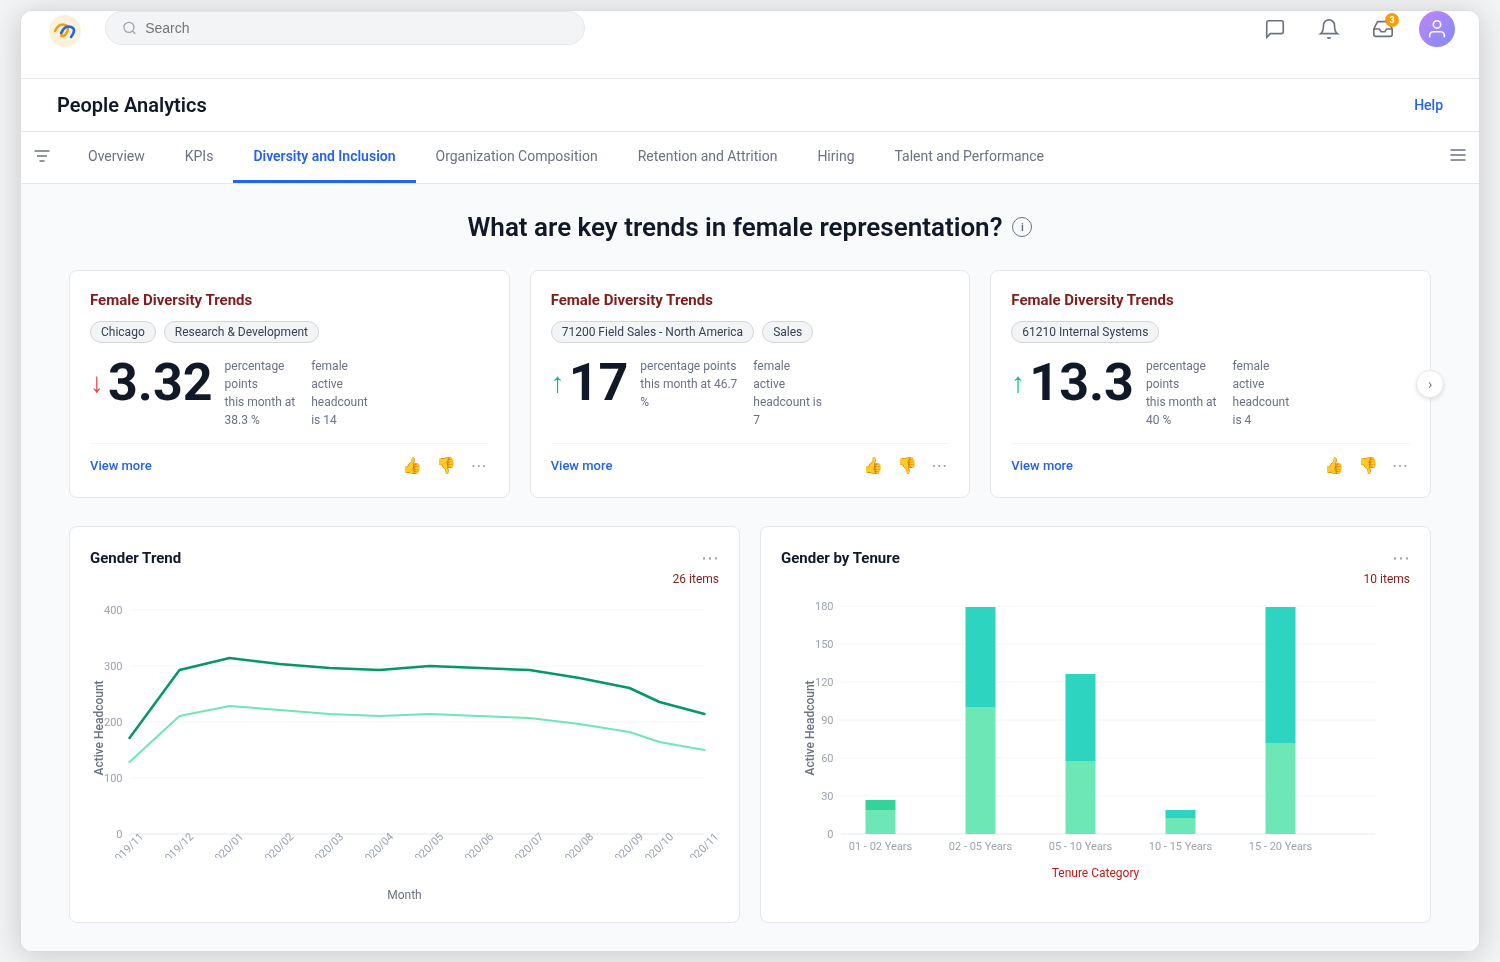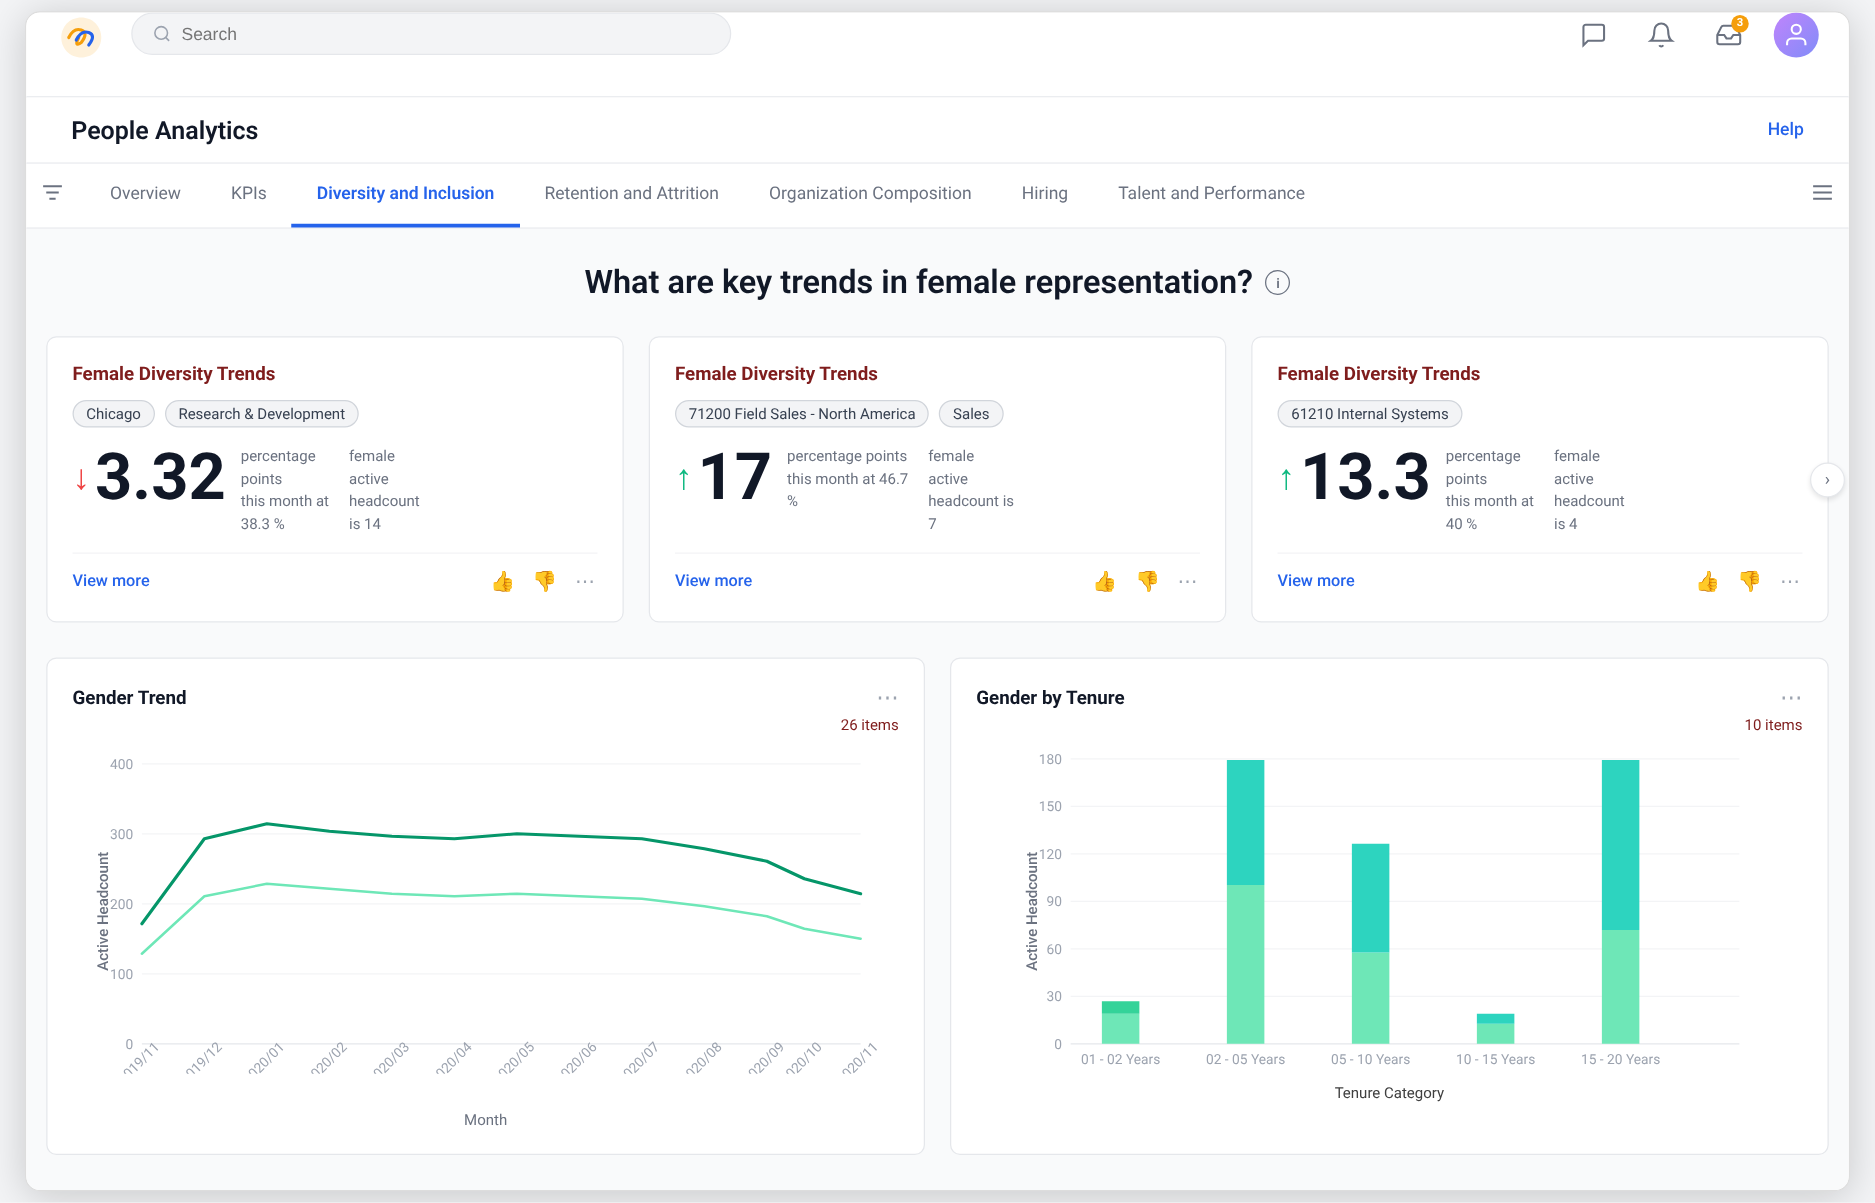--- a/index.html
+++ b/index.html
@@ -20,21 +20,21 @@
     .page-title { font-size: 20px; font-weight: 600; color: #111827; }
     .help-link { margin-left: auto; color: #2563eb; font-size: 14px; font-weight: 500; cursor: pointer; text-decoration: none; }
     
     .nav-area { display: flex; align-items: center; padding: 0 11px; border-bottom: 1px solid #e5e7eb; background: #fff; }
     .filter-icon { color: #6b7280; margin-right: 16px; font-size: 18px; cursor: pointer; flex-shrink: 0; }
     .tabs { display: flex; gap: 0; flex: 1; }
     .tab { padding: 16px 20px; font-size: 14px; color: #6b7280; cursor: pointer; border-bottom: 3px solid transparent; white-space: nowrap; font-weight: 400; }
     .tab.active { color: #2563eb; border-bottom: 3px solid #2563eb; font-weight: 600; }
     .menu-icon { margin-left: auto; color: #6b7280; font-size: 20px; cursor: pointer; }
     
-    .main-content { padding: 28px 16px; background: #f9fafb; min-height: calc(920px - 170px); }
+    .main-content { padding: 28px 48px; background: #f9fafb; min-height: calc(920px - 170px); }
     
     .section-title { text-align: center; font-size: 26px; font-weight: 600; color: #111827; margin-bottom: 28px; display: flex; align-items: center; justify-content: center; gap: 10px; }
     .info-icon { width: 20px; height: 20px; border: 1.5px solid #6b7280; border-radius: 50%; display: inline-flex; align-items: center; justify-content: center; font-size: 11px; color: #6b7280; cursor: pointer; flex-shrink: 0; }
     
     .cards-row { display: flex; gap: 20px; margin-bottom: 28px; }
     .diversity-card { flex: 1; background: #fff; border: 1px solid #e5e7eb; border-radius: 8px; padding: 20px; position: relative; }
     .card-title { font-size: 15px; font-weight: 700; color: #7f1d1d; margin-bottom: 12px; }
     .tag-row { display: flex; gap: 8px; margin-bottom: 14px; flex-wrap: wrap; }
     .tag { background: #f3f4f6; border: 1px solid #d1d5db; border-radius: 12px; padding: 3px 10px; font-size: 12px; color: #374151; }
     .metric-row { display: flex; align-items: flex-start; gap: 12px; margin-bottom: 14px; }
@@ -119,22 +119,22 @@
       <svg width="20" height="20" viewBox="0 0 24 24" fill="none" stroke="currentColor" stroke-width="1.8">
           <line x1="3" y1="6" x2="21" y2="6"></line>
           <line x1="6" y1="12" x2="18" y2="12"></line>
           <line x1="9" y1="18" x2="15" y2="18"></line>
         </svg>
     </div>
     <div class="tabs">
       <div class="tab">Overview</div>
       <div class="tab">KPIs</div>
       <div class="tab active">Diversity and Inclusion</div>
+      <div class="tab">Organization Composition</div>
       <div class="tab">Retention and Attrition</div>
-      <div class="tab">Organization Composition</div>
       <div class="tab">Hiring</div>
       <div class="tab">Talent and Performance</div>
     </div>
     <div class="menu-icon">
       <svg width="20" height="20" viewBox="0 0 24 24" fill="none" stroke="currentColor" stroke-width="1.8">
           <line x1="3" y1="6" x2="21" y2="6"></line>
           <line x1="3" y1="12" x2="21" y2="12"></line>
           <line x1="3" y1="18" x2="21" y2="18"></line>
         </svg>
     </div>
@@ -346,17 +346,17 @@
 
             <text x="75" y="252" class="axis-label" text-anchor="middle">01 - 02 Years</text>
             <text x="175" y="252" class="axis-label" text-anchor="middle">02 - 05 Years</text>
             <text x="275" y="252" class="axis-label" text-anchor="middle">05 - 10 Years</text>
             <text x="375" y="252" class="axis-label" text-anchor="middle">10 - 15 Years</text>
             <text x="475" y="252" class="axis-label" text-anchor="middle">15 - 20 Years</text>
 
             <text x="8" y="130" class="axis-label-title" text-anchor="middle" transform="rotate(-90, 8, 130)">Active Headcount</text>
           </svg>
         </div>
-        <div style="text-align:center; font-size:12px; color:#404040; margin-top:8px;">Tenure Category</div>
+        <div style="text-align:center; font-size:12px; color:#b91c1c; margin-top:8px;">Tenure Category</div>
       </div>
     </div>
   </div>
 </div>
 
 </body></html>

